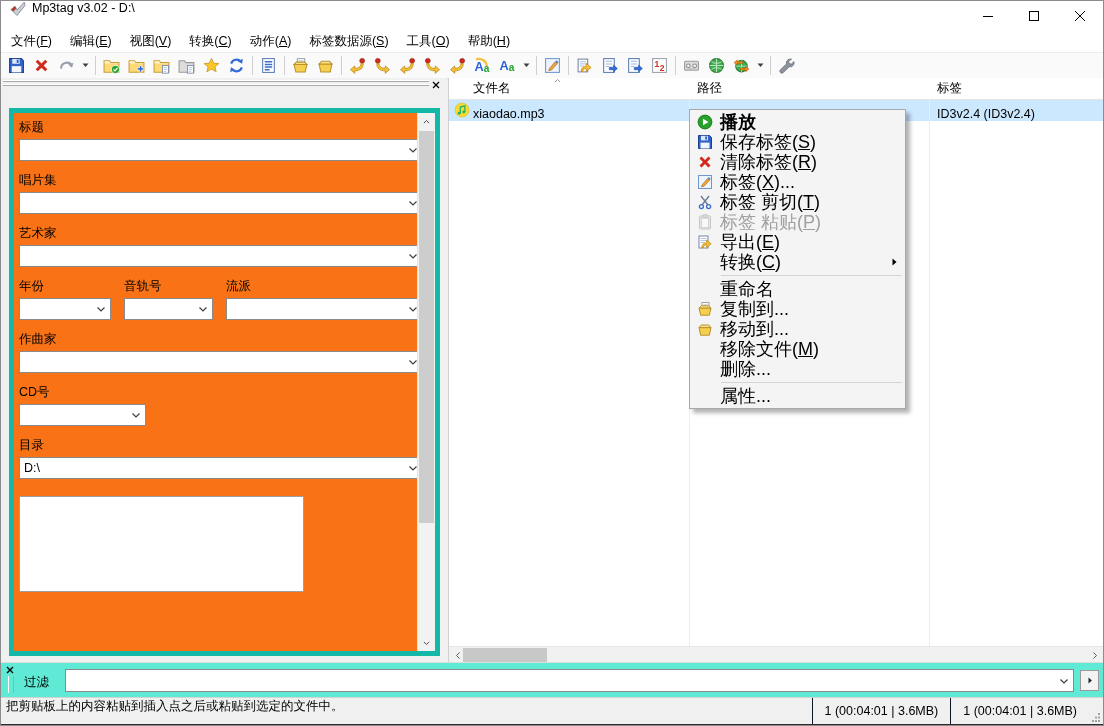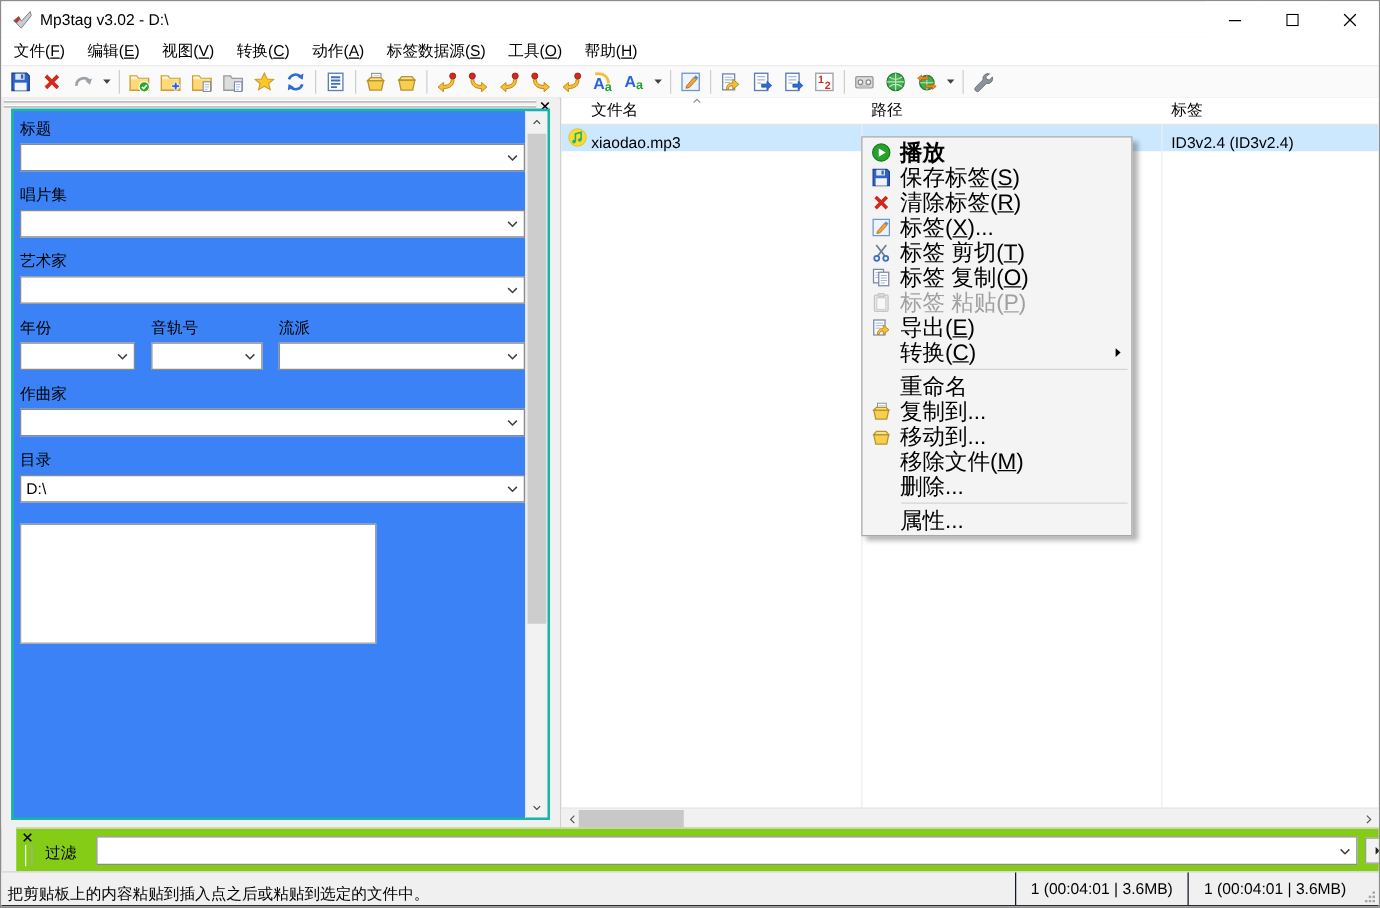--- a/index.html
+++ b/index.html
@@ -5,21 +5,21 @@
   html,body{margin:0;padding:0;background:#444;}
   .window{
     position:relative;width:1104px;height:726px;box-sizing:border-box;
     border:1px solid #8c8c8c;background:#f0f0f0;overflow:hidden;
     font-family:"Liberation Sans","DejaVu Sans",sans-serif;font-size:12px;color:#000;
   }
   svg{display:block}
   u{text-decoration:underline}
 
   
-  .titlebar{height:29px;background:#fff;display:flex;align-items:center;}
+  .titlebar{height:29px;background:#fff;display:flex;align-items:flex-start;}
   .app-icon{margin:0 6px 0 9px}
   .title-text{font-size:12.5px}
   .win-controls{margin-left:auto;height:100%;display:flex}
   .wc-btn{width:46px;height:100%;display:flex;align-items:center;justify-content:center;background:#fff;border:0;padding:0}
 
   
   .menubar{height:22px;background:#fff;display:flex;align-items:center;padding-left:1px;font-size:12.5px}
   .menu-item{padding:3px 9px;cursor:default}
 
   
@@ -29,21 +29,21 @@
   .tb-sep{width:1px;height:19px;background:#cfcfcf;margin:0 3px}
 
   
   .main{position:absolute;top:77px;left:0;right:0;bottom:62px}
 
   
   .panel-area{position:absolute;left:0;top:0;width:446px;bottom:0;background:#f0f0f0}
   .panel-grip{position:absolute;left:2px;right:18px;top:2px;height:9px}
   .ridge-h{height:1px;background:#a8a8a8;border-top:1px solid #fff;margin-bottom:2px}
   .panel-close{position:absolute;right:5px;top:1px;width:12px;height:12px;border:0;background:transparent;padding:0;display:flex;align-items:center;justify-content:center}
-  .tagpanel{position:absolute;left:8px;top:9px;width:431px;bottom:7px;border:2px solid #14b8a6;background:#3b82f6;box-sizing:border-box}
+  .tagpanel{position:absolute;left:8px;top:30px;width:431px;bottom:7px;border:5px solid #14b8a6;background:#f97316;box-sizing:border-box}
   .fields{position:absolute;left:5px;top:6px;width:404px}
   .f-row{margin-bottom:11px}
   .f-label{display:block;margin-bottom:3px;font-size:12.5px}
   .combo{position:relative;height:22px;background:#fff;border:1px solid #8a8a8a;box-sizing:border-box}
   .combo input{position:absolute;left:0;top:0;width:calc(100% - 20px);height:100%;border:0;outline:none;background:transparent;padding:0 4px;font:12.5px "Liberation Sans","DejaVu Sans",sans-serif}
   .combo-btn{position:absolute;right:0;top:0;width:18px;height:100%;display:flex;align-items:center;justify-content:center;border:0;background:transparent;padding:0}
   .row3{display:flex;gap:13px}
   .w-year{width:92px}.w-track{width:89px}.w-genre{flex:1}
   .w-disc{width:127px}
   .coverbox{width:283px;height:94px;background:#fff;border:1px solid #9f9f9f;margin-top:17px}
@@ -63,29 +63,29 @@
   .fl-row{position:relative;height:21px;display:flex;align-items:flex-end;background:#cce8ff;font-size:12.5px}
   .file-icon{position:absolute;left:5px;top:2px}
   .colline{position:absolute;width:1px;top:21px;bottom:17px;background:#ededed}
   .cl1{left:240px}.cl2{left:480px}
   .hscroll{position:absolute;left:0;right:0;bottom:0;height:17px;background:#f1f1f1;border-top:1px solid #e6e6e6;box-sizing:border-box}
   .hs-btn{position:absolute;top:0;width:17px;height:16px;border:0;background:transparent;padding:0;display:flex;align-items:center;justify-content:center}
   .hs-left{left:0}.hs-right{right:0}
   .hs-thumb{position:absolute;left:14px;top:1px;height:14px;width:84px;background:#c8c8c8}
 
   
-  .filterbar{position:absolute;left:12px;right:0;bottom:28px;height:34px;background:#84cc16;border-top:1px solid #dcdcdc}
+  .filterbar{position:absolute;left:0;right:0;bottom:28px;height:34px;background:#5eead4;border-top:1px solid #dcdcdc}
   .filter-close{position:absolute;left:3px;top:1px;width:12px;height:12px;border:0;background:transparent;padding:0;display:flex;align-items:center;justify-content:center}
   .filter-grip{position:absolute;left:7px;top:13px;width:4px;height:17px;border-left:1px solid #fff;border-right:1px solid #a8a8a8}
   .filter-label{position:absolute;left:23px;top:11px;font-size:12.5px}
   .filter-combo{position:absolute;left:64px;top:6px;width:1009px;height:23px}
   .filter-go{position:absolute;left:1079px;top:7px;width:19px;height:21px;border:1px solid #9a9a9a;background:#f3f3f3;display:flex;align-items:center;justify-content:center;padding:0}
 
   
-  .statusbar{position:absolute;left:0;right:0;bottom:0;height:28px;background:#f0f0f0;border-top:1px solid #d2d2d2;display:flex;align-items:flex-end;font-size:12.5px;border-bottom:1px solid #2b2b2b;box-sizing:border-box}
+  .statusbar{position:absolute;left:0;right:0;bottom:0;height:28px;background:#f0f0f0;border-top:1px solid #d2d2d2;display:flex;align-items:flex-start;font-size:12.5px;border-bottom:1px solid #2b2b2b;box-sizing:border-box}
   .sb-msg{flex:1;padding-left:5px;white-space:nowrap;overflow:hidden}
   .sb-panel{border-left:1px solid #0f172a;height:100%;display:flex;align-items:center;padding:0 12px;white-space:nowrap}
   .sb-grip{width:14px;height:100%;display:flex;align-items:flex-end;justify-content:flex-end;padding:0 2px 2px 0;box-sizing:border-box}
 
   
   .cmenu{position:absolute;left:688px;top:108px;width:217px;background:#f4f4f4;border:1px solid #a8a8a8;box-shadow:4px 4px 4px rgba(0,0,0,.30);padding:2px 0;z-index:50;box-sizing:border-box}
   .cm-item{height:20px;display:flex;align-items:center;padding-right:6px;font-size:18px}
   .cm-ic{width:30px;display:flex;align-items:center;justify-content:center;flex:none}
   .cm-label{flex:1;white-space:nowrap}
   .cm-bold .cm-label{font-weight:bold}
@@ -555,20 +555,31 @@
             <div class="combo">
               <input value="" style="">
               <button class="combo-btn">
                   <svg width="10" height="8" viewBox="0 0 10 8">
                     <use href="#i-chev"></use>
                   </svg>
                 </button>
             </div>
           </div>
 
+          <div class="f-row">
+            <span class="f-label">CD号</span>
+            <div class="combo w-disc">
+              <input value="" style="">
+              <button class="combo-btn">
+                  <svg width="10" height="8" viewBox="0 0 10 8">
+                    <use href="#i-chev"></use>
+                  </svg>
+                </button>
+            </div>
+          </div>
 
           <div class="f-row">
             <span class="f-label">目录</span>
             <div class="combo">
               <input value="D:\" style="">
               <button class="combo-btn">
                   <svg width="10" height="8" viewBox="0 0 10 8">
                     <use href="#i-chev"></use>
                   </svg>
                 </button>
@@ -715,28 +726,20 @@
       <span class="cm-label accel">标签(<u>X</u>)...</span>
     </div>
     <div class="cm-item">
       <span class="cm-ic">
           <svg width="16" height="16" viewBox="0 0 16 16">
             <use href="#i-scissors"></use>
           </svg>
         </span>
       <span class="cm-label accel">标签 剪切(<u>T</u>)</span>
     </div>
-    <div class="cm-item">
-      <span class="cm-ic">
-          <svg width="16" height="16" viewBox="0 0 16 16">
-            <use href="#i-copy"></use>
-          </svg>
-        </span>
-      <span class="cm-label accel">标签 复制(<u>O</u>)</span>
-    </div>
     <div class="cm-item cm-disabled">
       <span class="cm-ic">
           <svg width="16" height="16" viewBox="0 0 16 16">
             <use href="#i-clipboard"></use>
           </svg>
         </span>
       <span class="cm-label accel">标签 粘贴(<u>P</u>)</span>
     </div>
     <div class="cm-item">
       <span class="cm-ic">

